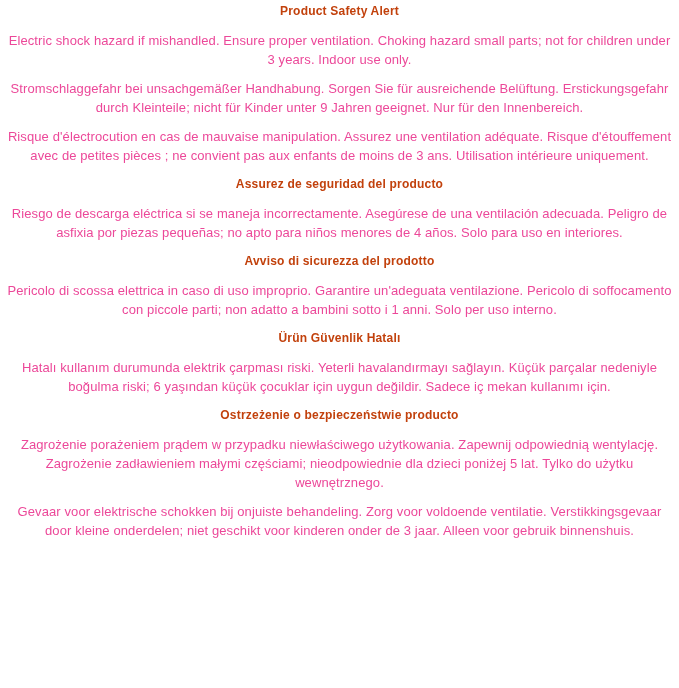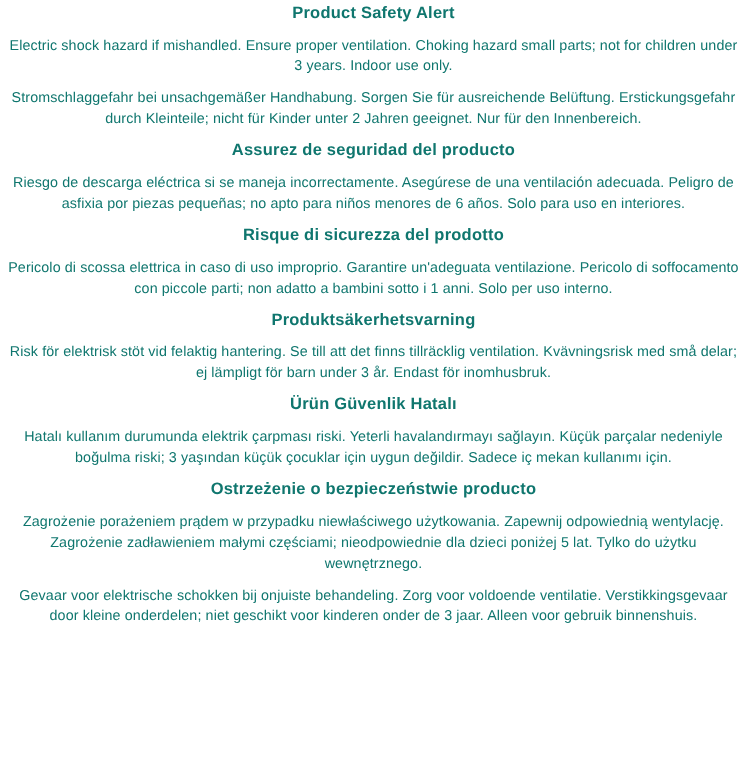--- a/index.html
+++ b/index.html
@@ -10,72 +10,69 @@
   .page {
     width: 679px;
     box-sizing: border-box;
     padding: 2px 5px 0 5px;
     font-family: "Liberation Sans", sans-serif;
     font-size: 13px;
     background: #ffffff;
   }
   .section-heading {
     margin: 0;
-    font-size: 15px;
+    font-size: 12px;
     font-weight: 700;
     line-height: 19px;
     text-align: center;
-    color: #0f766e;
+    color: #c2410c;
     letter-spacing: 0.2px;
   }
   .section-body {
     margin: 10px 0 10px 0;
     font-size: 13px;
     font-weight: 400;
     line-height: 19px;
     text-align: center;
-    color: #0f766e;
+    color: #ec4899;
     letter-spacing: 0.1px;
   }
 </style>
 </head>
 <body>
 
 <div class="page">
 
   <section>
     <h2 class="section-heading">Product Safety Alert</h2>
     <p class="section-body">Electric shock hazard if mishandled. Ensure proper ventilation. Choking hazard small parts; not for children under 3 years. Indoor use only.</p>
   </section>
 
   <section>
-    <p class="section-body">Stromschlaggefahr bei unsachgemäßer Handhabung. Sorgen Sie für ausreichende Belüftung. Erstickungsgefahr durch Kleinteile; nicht für Kinder unter 2 Jahren geeignet. Nur für den Innenbereich.</p>
+    <p class="section-body">Stromschlaggefahr bei unsachgemäßer Handhabung. Sorgen Sie für ausreichende Belüftung. Erstickungsgefahr durch Kleinteile; nicht für Kinder unter 9 Jahren geeignet. Nur für den Innenbereich.</p>
   </section>
 
   <section>
+    <p class="section-body">Risque d'électrocution en cas de mauvaise manipulation. Assurez une ventilation adéquate. Risque d'étouffement avec de petites pièces ; ne convient pas aux enfants de moins de 3 ans. Utilisation intérieure uniquement.</p>
   </section>
 
   <section>
     <h2 class="section-heading">Assurez de seguridad del producto</h2>
-    <p class="section-body">Riesgo de descarga eléctrica si se maneja incorrectamente. Asegúrese de una ventilación adecuada. Peligro de asfixia por piezas pequeñas; no apto para niños menores de 6 años. Solo para uso en interiores.</p>
+    <p class="section-body">Riesgo de descarga eléctrica si se maneja incorrectamente. Asegúrese de una ventilación adecuada. Peligro de asfixia por piezas pequeñas; no apto para niños menores de 4 años. Solo para uso en interiores.</p>
   </section>
 
   <section>
-    <h2 class="section-heading">Risque di sicurezza del prodotto</h2>
+    <h2 class="section-heading">Avviso di sicurezza del prodotto</h2>
     <p class="section-body">Pericolo di scossa elettrica in caso di uso improprio. Garantire un'adeguata ventilazione. Pericolo di soffocamento con piccole parti; non adatto a bambini sotto i 1 anni. Solo per uso interno.</p>
   </section>
 
-  <section>
-    <h2 class="section-heading">Produktsäkerhetsvarning</h2>
-    <p class="section-body">Risk för elektrisk stöt vid felaktig hantering. Se till att det finns tillräcklig ventilation. Kvävningsrisk med små delar; ej lämpligt för barn under 3 år. Endast för inomhusbruk.</p>
-  </section>
 
   <section>
     <h2 class="section-heading">Ürün Güvenlik Hatalı</h2>
-    <p class="section-body">Hatalı kullanım durumunda elektrik çarpması riski. Yeterli havalandırmayı sağlayın. Küçük parçalar nedeniyle boğulma riski; 3 yaşından küçük çocuklar için uygun değildir. Sadece iç mekan kullanımı için.</p>
+    <p class="section-body">Hatalı kullanım durumunda elektrik çarpması riski. Yeterli havalandırmayı sağlayın. Küçük parçalar nedeniyle boğulma riski; 6 yaşından küçük çocuklar için uygun değildir. Sadece iç mekan kullanımı için.</p>
   </section>
 
   <section>
     <h2 class="section-heading">Ostrzeżenie o bezpieczeństwie producto</h2>
     <p class="section-body">Zagrożenie porażeniem prądem w przypadku niewłaściwego użytkowania. Zapewnij odpowiednią wentylację. Zagrożenie zadławieniem małymi częściami; nieodpowiednie dla dzieci poniżej 5 lat. Tylko do użytku wewnętrznego.</p>
   </section>
 
   <section>
     <p class="section-body">Gevaar voor elektrische schokken bij onjuiste behandeling. Zorg voor voldoende ventilatie. Verstikkingsgevaar door kleine onderdelen; niet geschikt voor kinderen onder de 3 jaar. Alleen voor gebruik binnenshuis.</p>
   </section>

